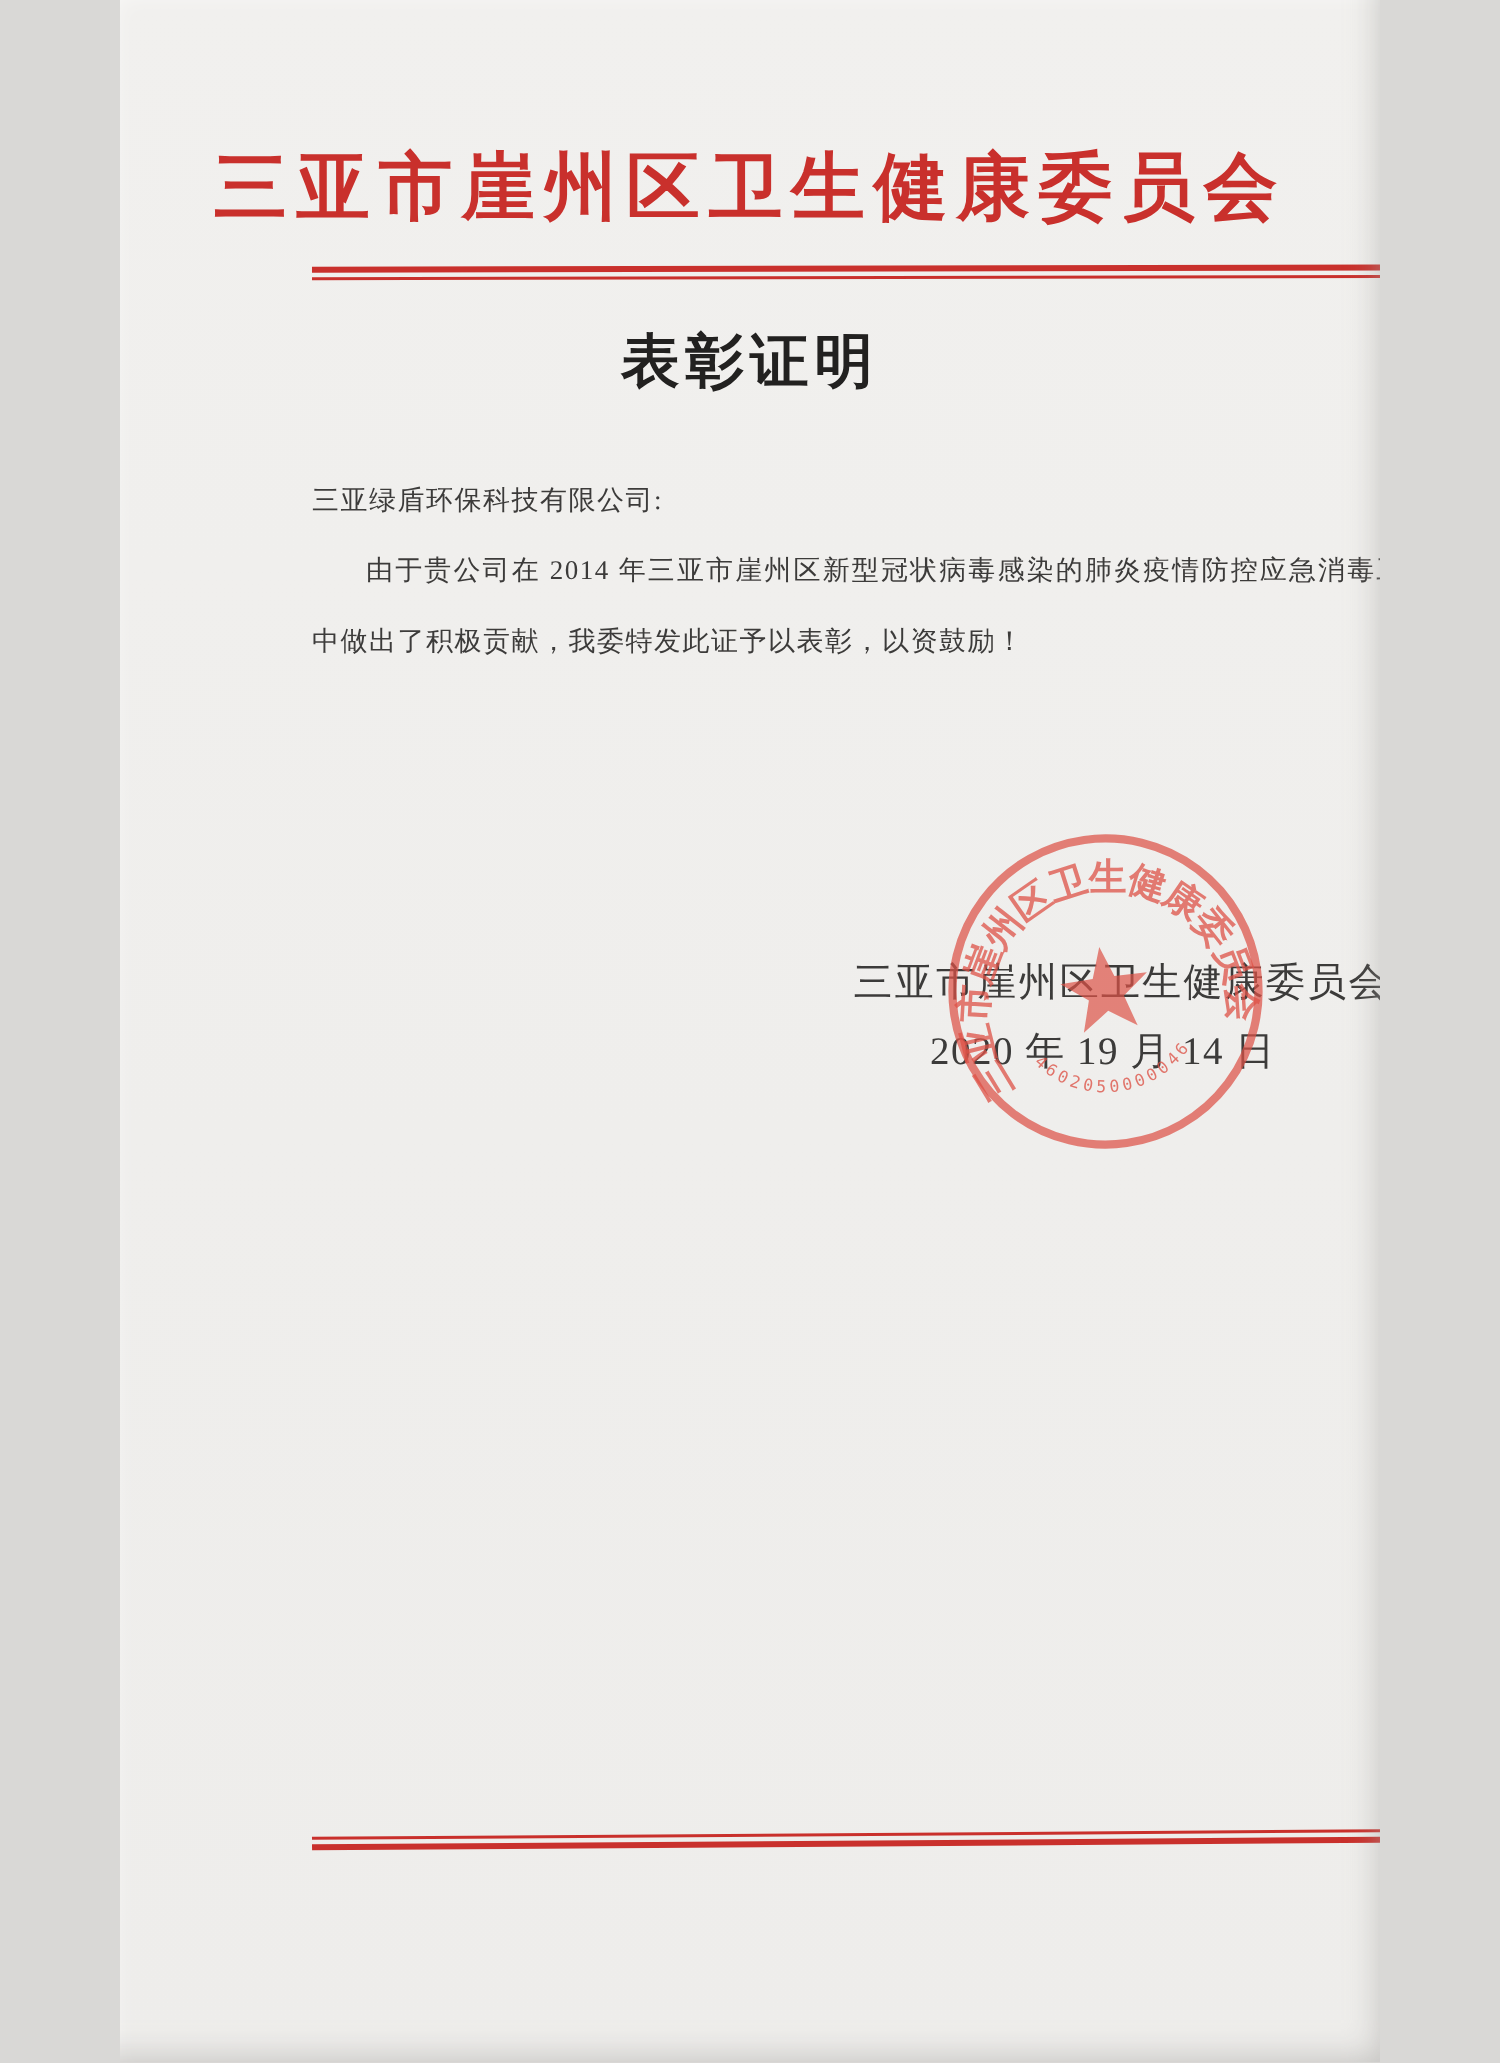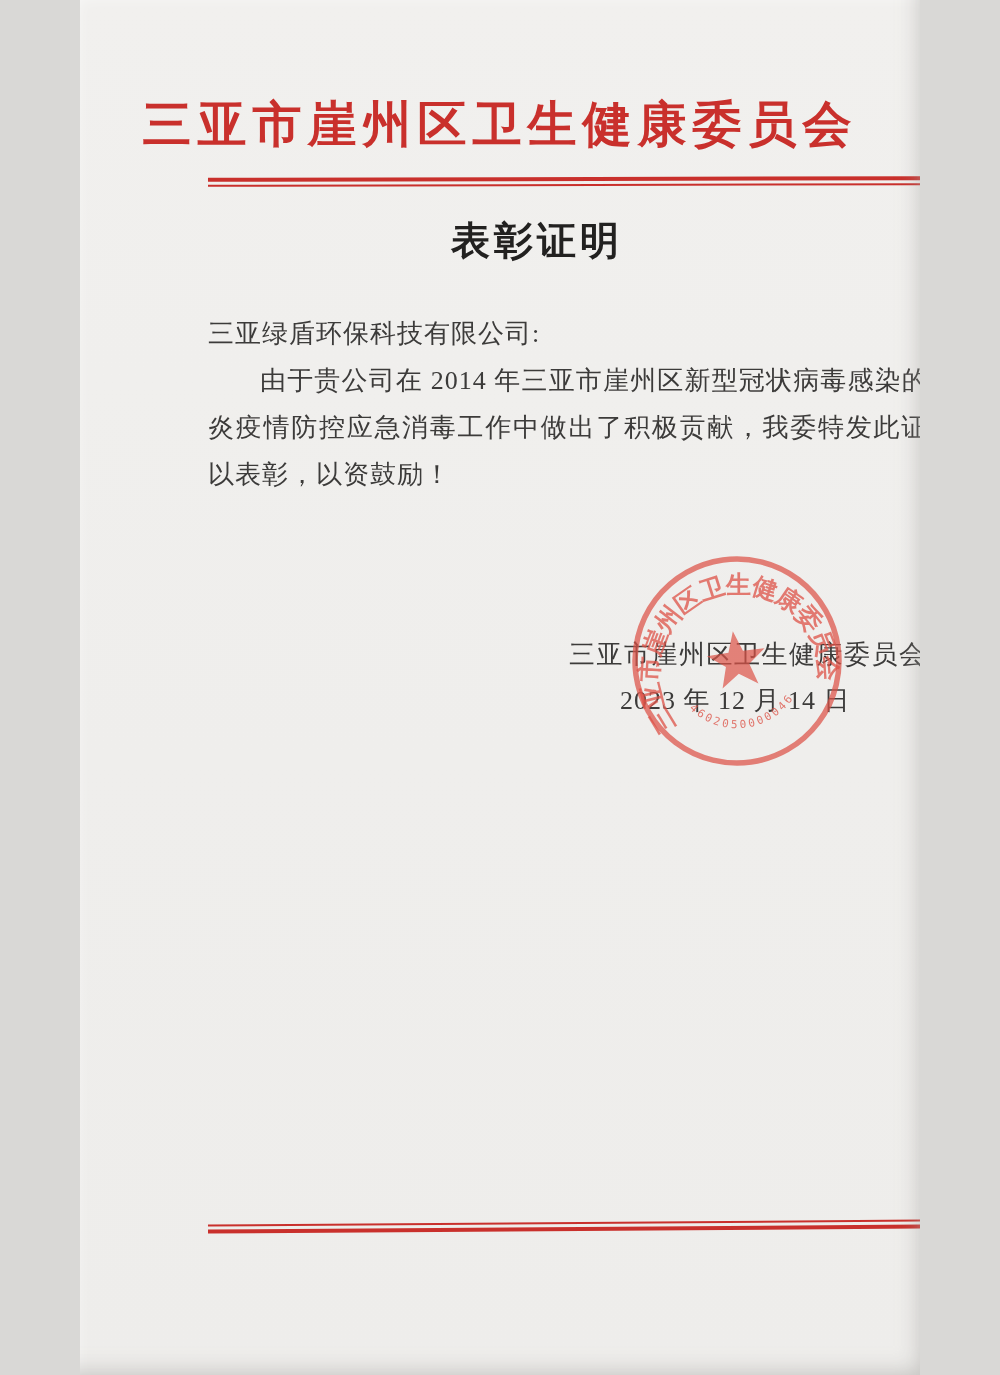--- a/index.html
+++ b/index.html
@@ -34,25 +34,24 @@
   .rule .gap{height:3px;}
   .rule-top{top:177px;transform:rotate(-0.12deg);}
   .rule-bottom{top:1222px;transform:rotate(-0.4deg);}
   .doc-title{
     position:absolute;top:214px;left:0;width:100%;
     text-align:center;
     font-size:39px;font-weight:bold;
     letter-spacing:4px;
     color:#222120;
     white-space:nowrap;
-    padding-left:37px;
   }
   .body-text{
     position:absolute;top:310px;left:128px;width:748px;
-    font-size:26px;line-height:47px;
+    font-size:18px;line-height:47px;
     color:#3c3b3a;
     letter-spacing:1px;
     text-align:justify;
   }
   .body-text p{margin:0;}
   .body-text p.indent{text-indent:2em;}
   .sig-issuer{
     position:absolute;top:637px;left:489px;
     font-size:26px;color:#3c3b3a;letter-spacing:1.5px;
     white-space:nowrap;
@@ -85,21 +84,21 @@
 
   <div class="doc-title">表彰证明</div>
 
   <div class="body-text">
     <p>三亚绿盾环保科技有限公司:</p>
     <p class="indent">由于贵公司在 2014 年三亚市崖州区新型冠状病毒感染的肺炎疫情防控应急消毒工作中做出了积极贡献，我委特发此证予以表彰，以资鼓励！</p>
   </div>
 
   <div class="sig-issuer">三亚市崖州区卫生健康委员会</div>
 
-  <div class="sig-date">2023 年 12 月 14 日</div>
+  <div class="sig-date">2020 年 19 月 14 日</div>
 
   <div class="seal">
     <svg viewBox="0 0 216 216" xmlns="http://www.w3.org/2000/svg">
       <defs>
         <path id="arcTop" d="M 39.4 164.3 A 81 81 0 1 1 176.6 164.3" fill="none"></path>
         <path id="arcBottom" d="M 49.6 142.0 A 68 68 0 0 0 166.4 142.0" fill="none"></path>
       </defs>
       <circle cx="108" cy="108" r="102" fill="none" stroke="rgba(221,82,71,0.72)" stroke-width="5.5"></circle>
       <polygon fill="rgba(221,82,71,0.7)" points="108,78 115.3,98.6 137.1,99.1 119.8,112.4 126.1,133.3 108,121 89.9,133.3 96.2,112.4 78.9,99.1 100.7,98.6"></polygon>
       <text font-size="25" font-weight="bold" fill="rgba(221,82,71,0.75)" font-family="Liberation Serif, DejaVu Serif, serif">

